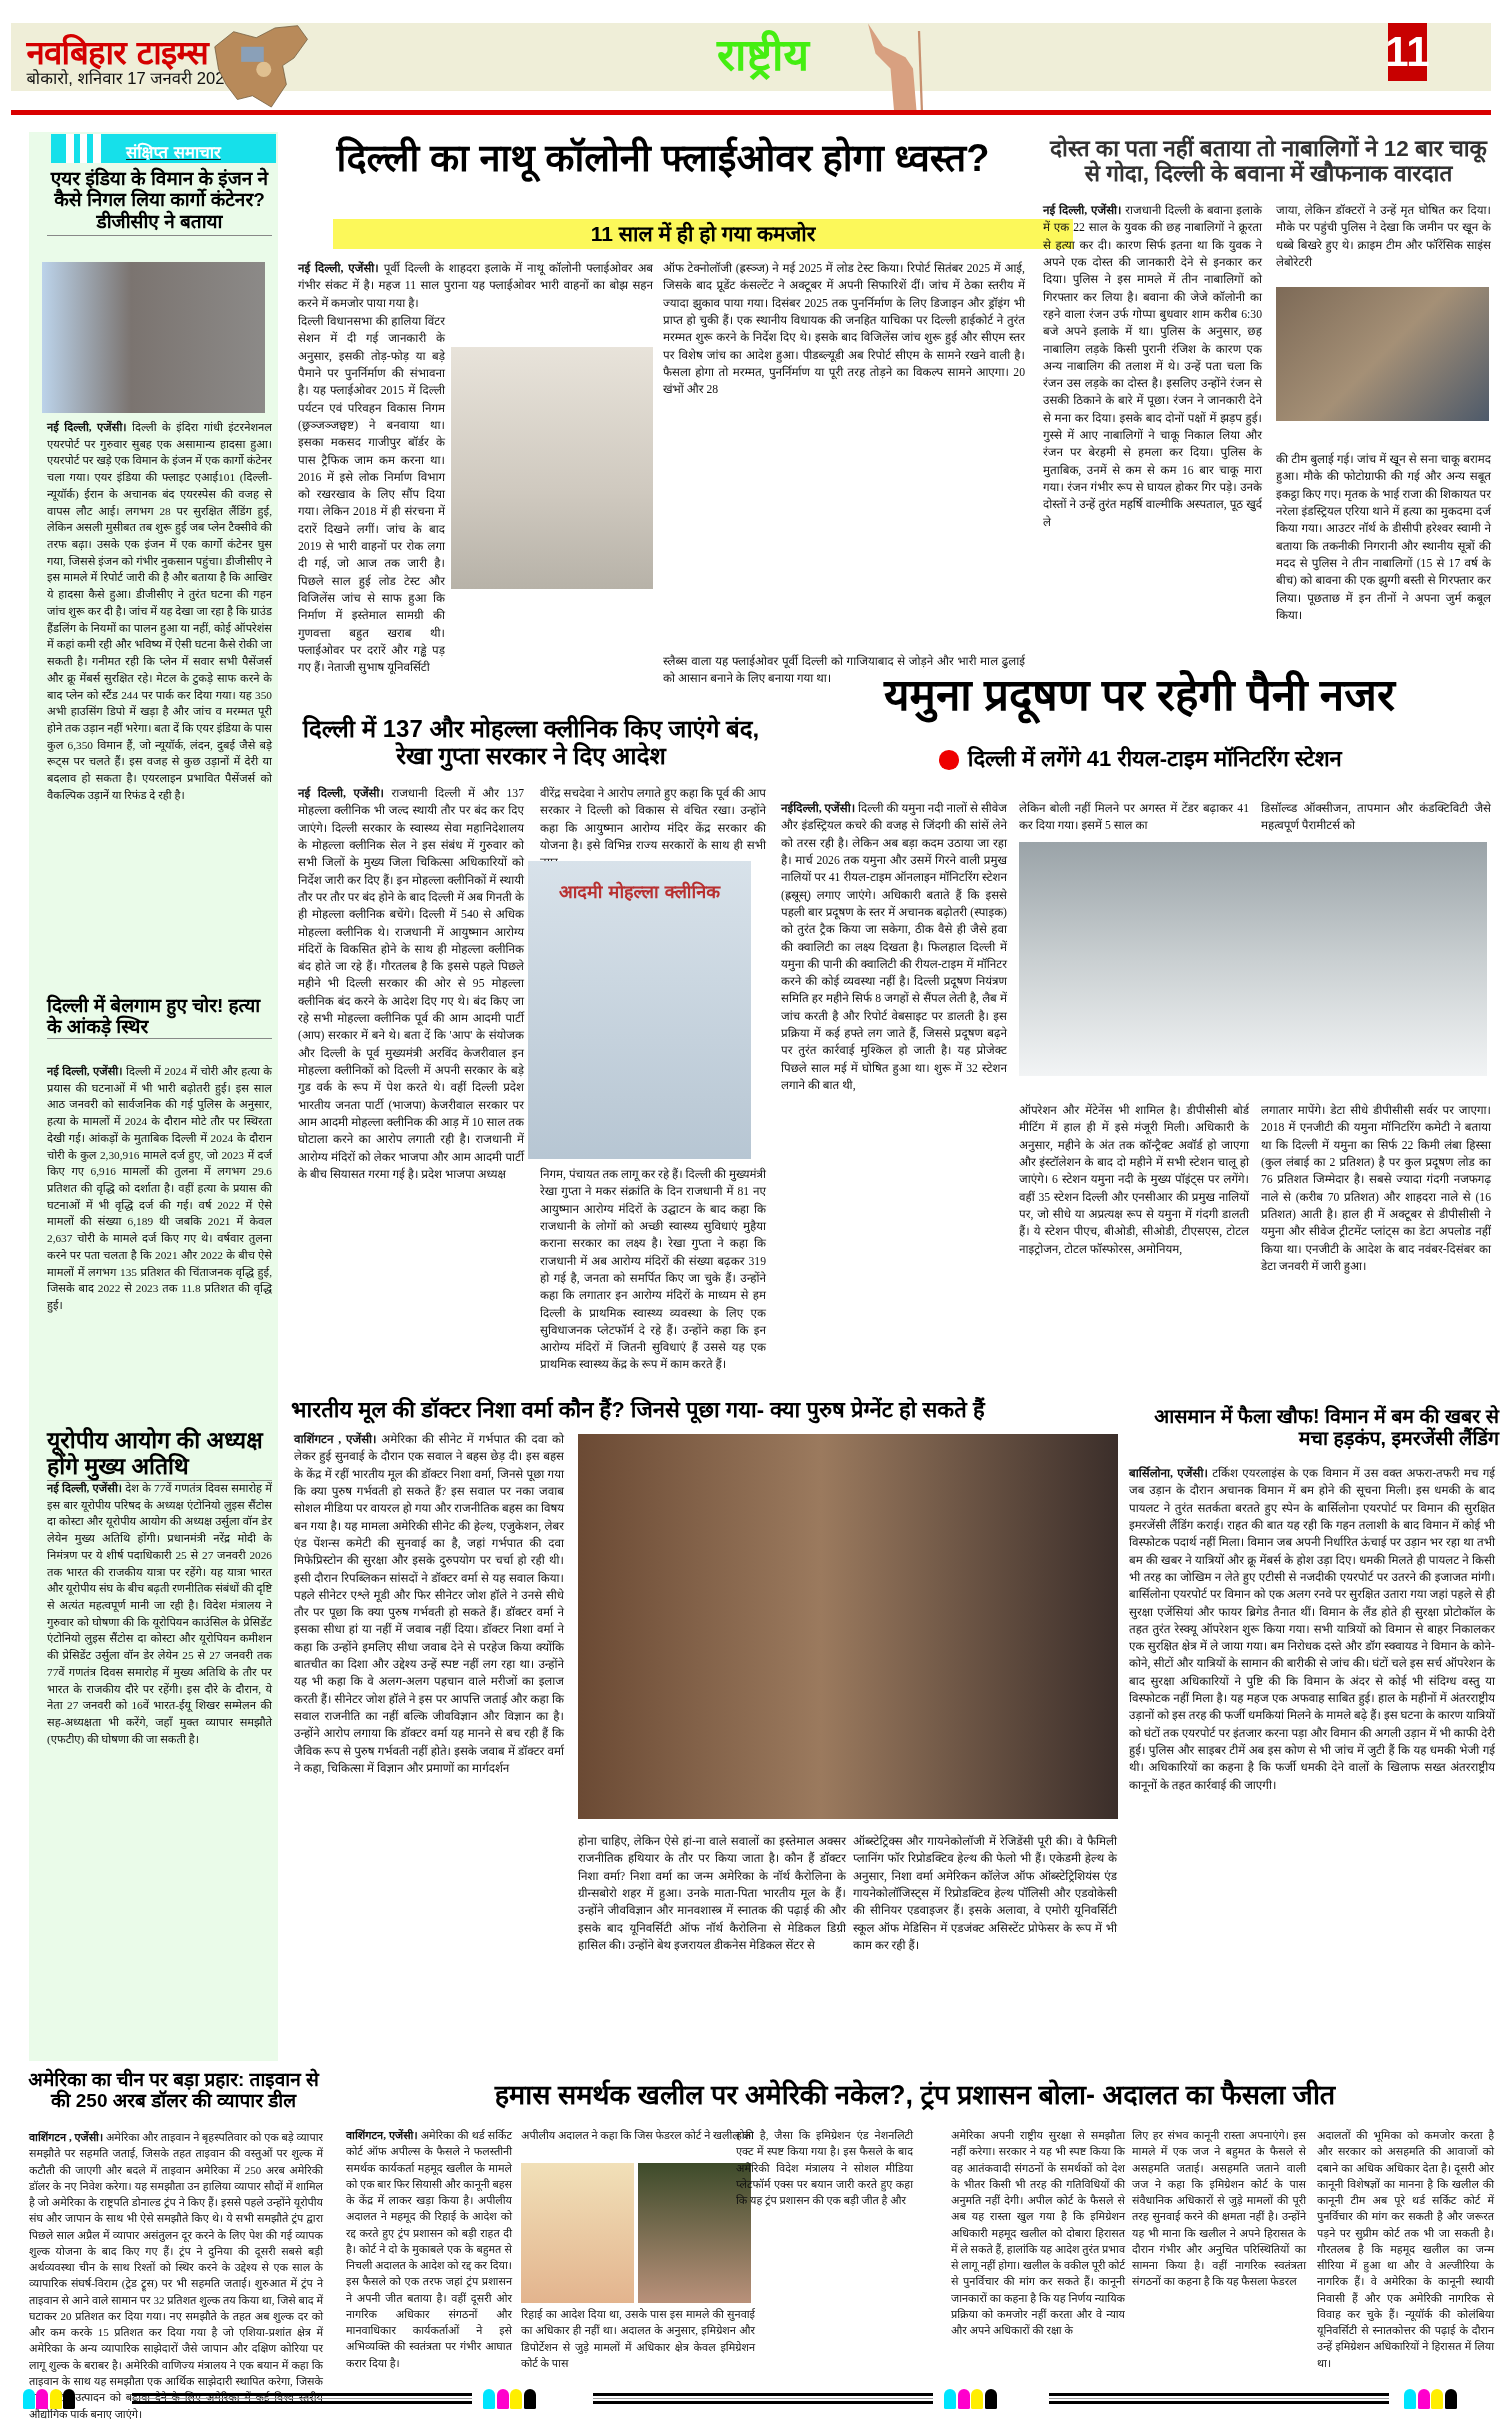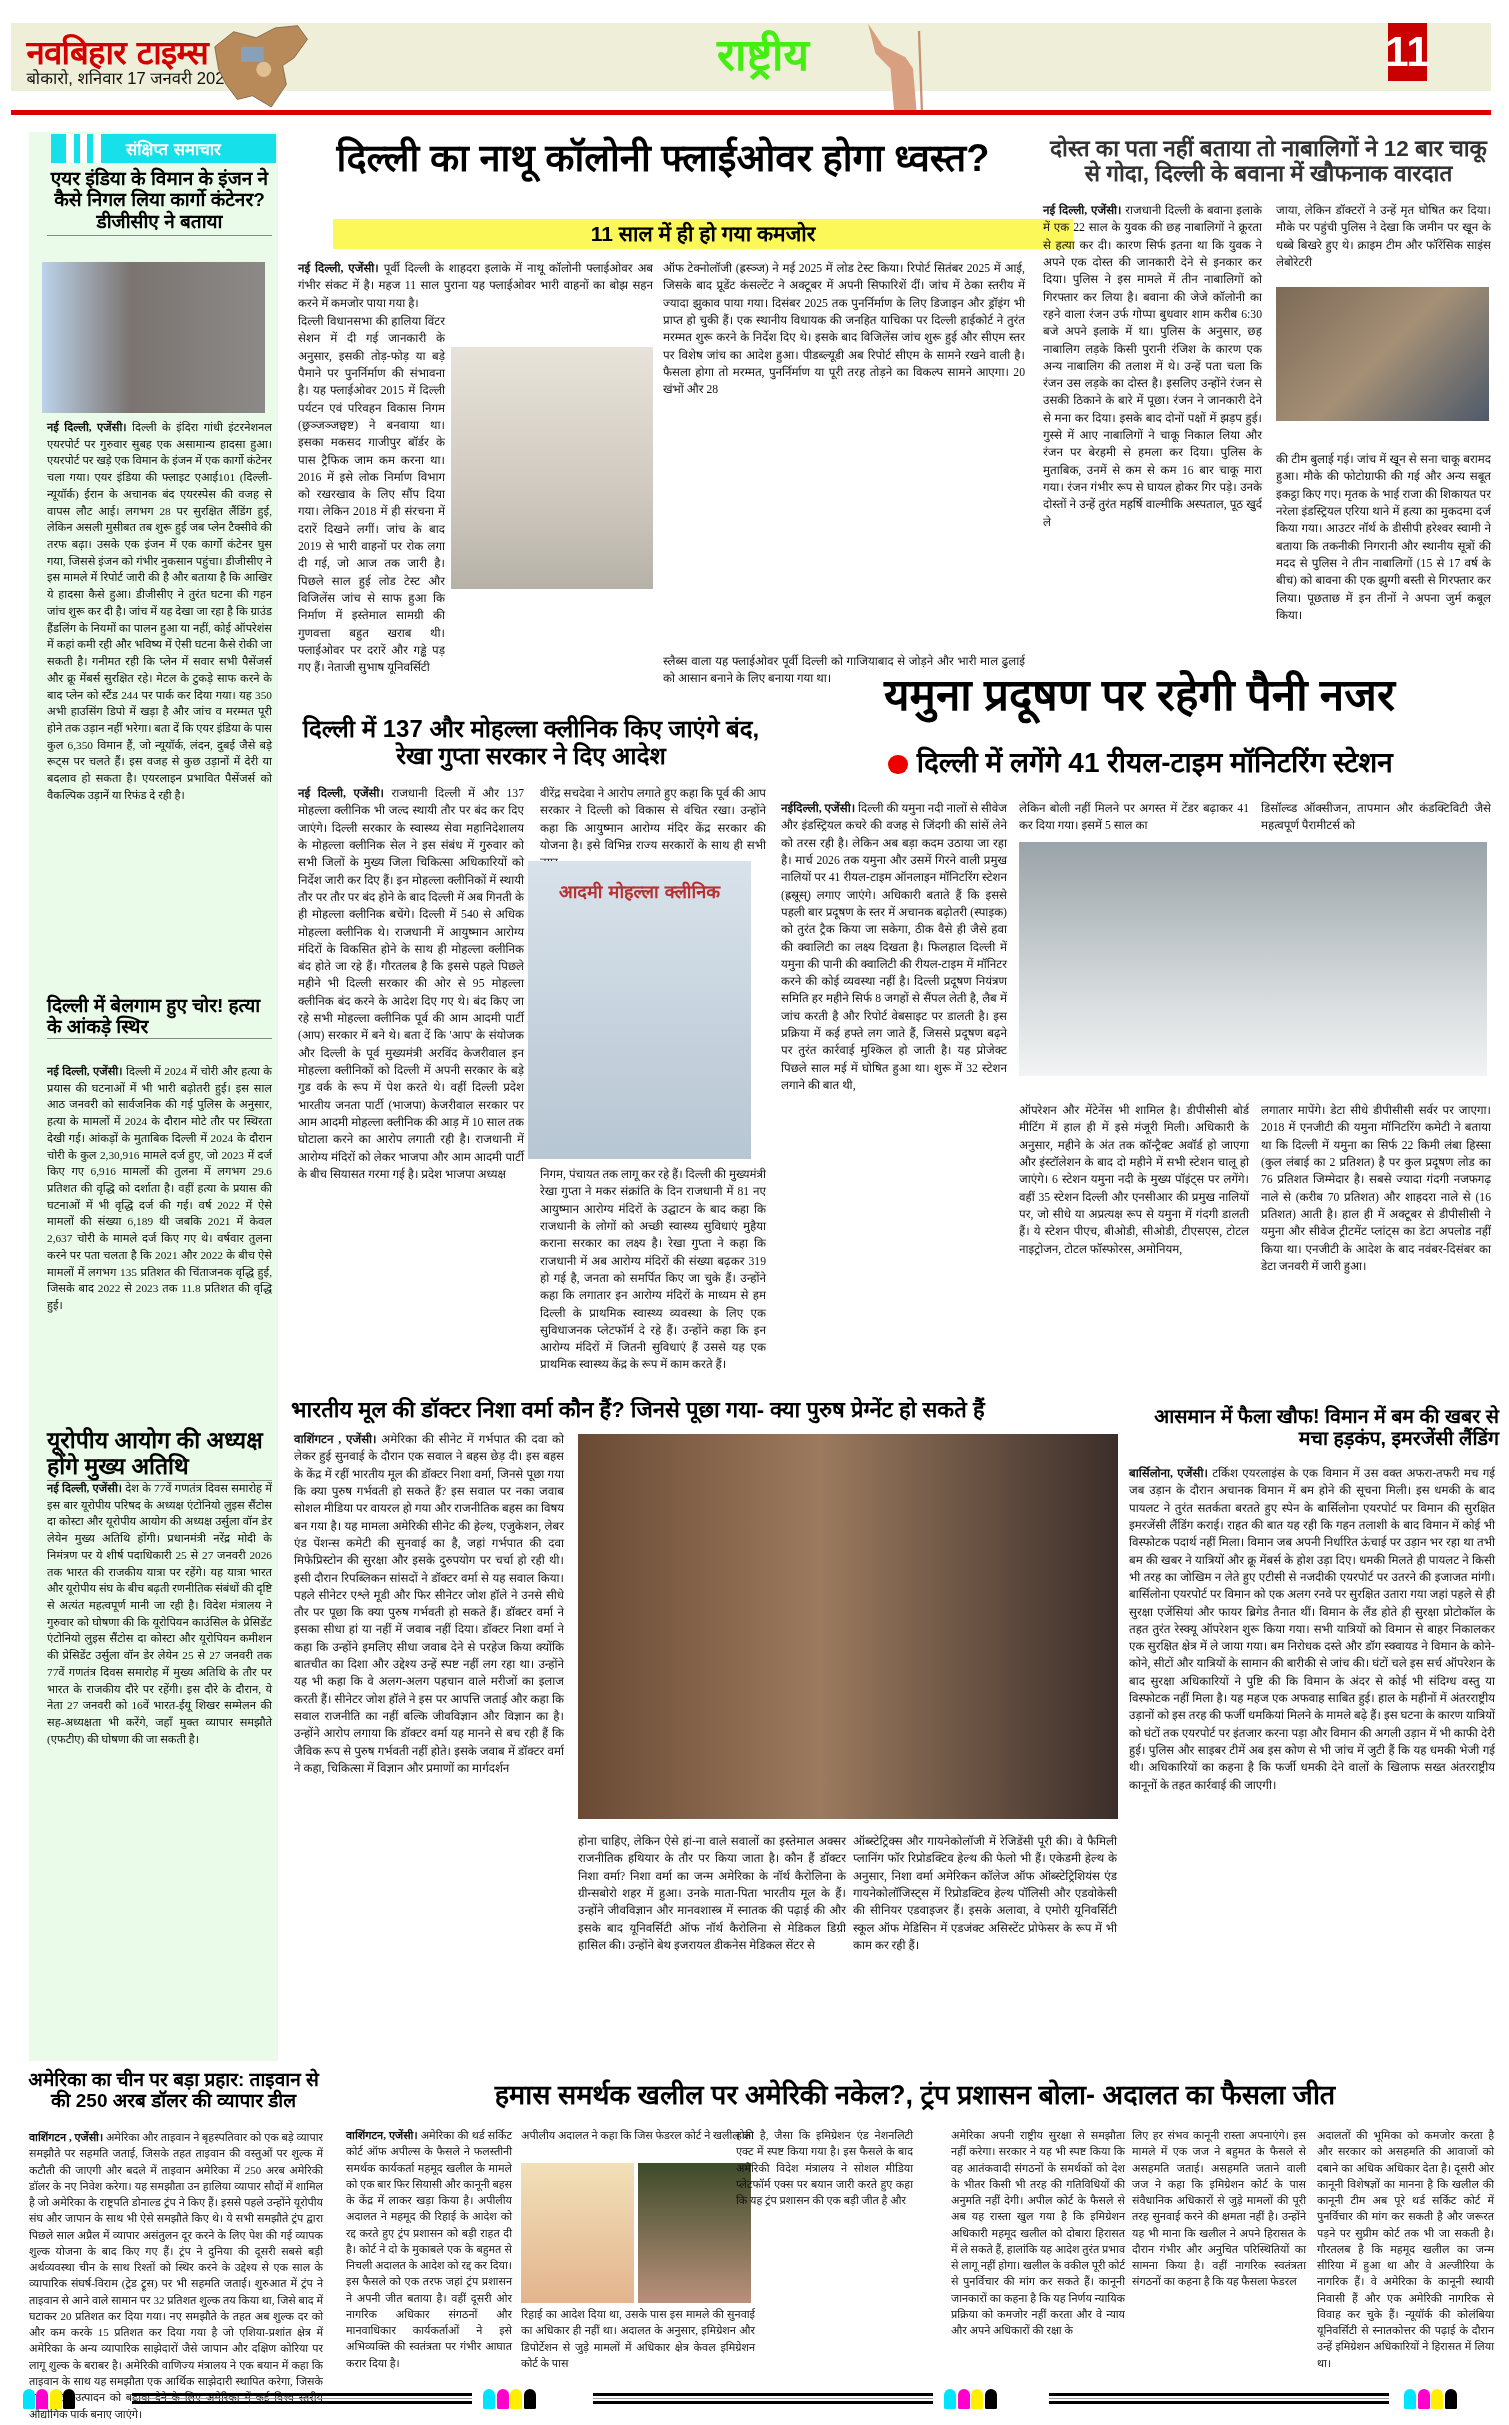--- a/index.html
+++ b/index.html
@@ -8,21 +8,21 @@
   .masthead { left: 11.3px; top: 22.6px; width: 1480px; height: 68px; background: #efeed8; }
   .brand { left: 26.4px; top: 29px; font-size: 33px; font-weight: bold; color: #d40000; font-family: "DejaVu Serif", serif; letter-spacing: -0.8px; }
   .dateline { left: 26.4px; top: 66px; font-size: 16.6px; color: #111; font-family: "Liberation Sans", sans-serif; }
   .section-title { left: 717px; top: 22.6px; font-size: 44px; font-weight: bold; color: #44ee11; font-family: "DejaVu Sans", sans-serif; }
   .pageno { left: 1086px; top: 22.6px; width: 39px; height: 58px; background: #c80000; color: #fff; font-size: 42px; font-weight: bold; display: flex; align-items: center; justify-content: center; font-family: "Liberation Sans", sans-serif; }
   .redrule { left: 11.3px; top: 110px; width: 1480px; height: 5.3px; background: #d90000; }
   .map-art { left: 211px; top: 24px; width: 98px; height: 87px; }
   .statue-art { left: 853px; top: 22.6px; width: 75px; height: 91px; }
 
   .lcol { left: 29px; top: 132px; width: 249px; height: 1929px; background: #eafbe9; }
-  .brief-tag { left: 51px; top: 134px; width: 225px; height: 29px; background: #16e0ea; display: flex; align-items: center; }
+  .brief-tag { left: 51px; top: 134px; width: 225px; height: 29px; background: #16e0ea; display: flex; align-items: flex-end; text-decoration: underline; }
   .brief-bars { display: flex; gap: 6px; margin-left: 15px; width: 45px; }
   .brief-bars span { width: 7.5px; height: 29px; background: #fff; display: block; }
   .brief-label { color: #fff; font-size: 16.6px; font-weight: bold; margin-left: 15px; }
 
   .hl { font-weight: bold; font-family: "Liberation Sans", sans-serif; color: #000; line-height: 1.12; }
   .body { font-family: "Liberation Serif", serif; font-size: 11.7px; line-height: 1.48; text-align: justify; color: #111; }
   .body b { font-weight: bold; }
   .under { border-bottom: 1.5px solid #888; }
   .ph-fog { background: linear-gradient(180deg, #e8e3da, #cfc9bf 60%, #b7b2a8); }
   .ph-crime { background: linear-gradient(135deg, #7d6a57, #a59076 50%, #4e5a6a); }
@@ -99,21 +99,21 @@
 
 <div class="abs hl" style="left:293px; top:716px; width:476px; font-size:24px; text-align:center;">दिल्ली में 137 और मोहल्ला क्लीनिक किए जाएंगे बंद, रेखा गुप्ता सरकार ने दिए आदेश</div>
 <div class="abs body" style="left:298px; top:785px; width:226px;"><b>नई दिल्ली, एजेंसी।</b> <span>राजधानी दिल्ली में और 137 मोहल्ला क्लीनिक भी जल्द स्थायी तौर पर बंद कर दिए जाएंगे। दिल्ली सरकार के स्वास्थ्य सेवा महानिदेशालय के मोहल्ला क्लीनिक सेल ने इस संबंध में गुरुवार को सभी जिलों के मुख्य जिला चिकित्सा अधिकारियों को निर्देश जारी कर दिए हैं। इन मोहल्ला क्लीनिकों में स्थायी तौर पर तौर पर बंद होने के बाद दिल्ली में अब गिनती के ही मोहल्ला क्लीनिक बचेंगे। दिल्ली में 540 से अधिक मोहल्ला क्लीनिक थे। राजधानी में आयुष्मान आरोग्य मंदिरों के विकसित होने के साथ ही मोहल्ला क्लीनिक बंद होते जा रहे हैं। गौरतलब है कि इससे पहले पिछले महीने भी दिल्ली सरकार की ओर से 95 मोहल्ला क्लीनिक बंद करने के आदेश दिए गए थे। बंद किए जा रहे सभी मोहल्ला क्लीनिक पूर्व की आम आदमी पार्टी (आप) सरकार में बने थे। बता दें कि 'आप' के संयोजक और दिल्ली के पूर्व मुख्यमंत्री अरविंद केजरीवाल इन मोहल्ला क्लीनिकों को दिल्ली में अपनी सरकार के बड़े गुड वर्क के रूप में पेश करते थे। वहीं दिल्ली प्रदेश भारतीय जनता पार्टी (भाजपा) केजरीवाल सरकार पर आम आदमी मोहल्ला क्लीनिक की आड़ में 10 साल तक घोटाला करने का आरोप लगाती रही है। राजधानी में आरोग्य मंदिरों को लेकर भाजपा और आम आदमी पार्टी के बीच सियासत गरमा गई है। प्रदेश भाजपा अध्यक्ष</span></div>
 <div class="abs body" style="left:540px; top:785px; width:226px;">वीरेंद्र सचदेवा ने आरोप लगाते हुए कहा कि पूर्व की आप सरकार ने दिल्ली को विकास से वंचित रखा। उन्होंने कहा कि आयुष्मान आरोग्य मंदिर केंद्र सरकार की योजना है। इसे विभिन्न राज्य सरकारों के साथ ही सभी नगर</div>
 <div class="abs ph-clinic" style="left:528px; top:861px; width:223px; height:298px;">
   <div style="position:absolute; top:18px; left:0; right:0; text-align:center; color:#b83030; font-weight:bold; font-size:18px;">आदमी मोहल्ला क्लीनिक</div>
 </div>
 <div class="abs body" style="left:540px; top:1166px; width:226px;">निगम, पंचायत तक लागू कर रहे हैं। दिल्ली की मुख्यमंत्री रेखा गुप्ता ने मकर संक्रांति के दिन राजधानी में 81 नए आयुष्मान आरोग्य मंदिरों के उद्घाटन के बाद कहा कि राजधानी के लोगों को अच्छी स्वास्थ्य सुविधाएं मुहैया कराना सरकार का लक्ष्य है। रेखा गुप्ता ने कहा कि राजधानी में अब आरोग्य मंदिरों की संख्या बढ़कर 319 हो गई है, जनता को समर्पित किए जा चुके हैं। उन्होंने कहा कि लगातार इन आरोग्य मंदिरों के माध्यम से हम दिल्ली के प्राथमिक स्वास्थ्य व्यवस्था के लिए एक सुविधाजनक प्लेटफॉर्म दे रहे हैं। उन्होंने कहा कि इन आरोग्य मंदिरों में जितनी सुविधाएं हैं उससे यह एक प्राथमिक स्वास्थ्य केंद्र के रूप में काम करते हैं।</div>
 
 <div class="abs hl" style="left:781px; top:670px; width:717px; font-size:44px; text-align:center;">यमुना प्रदूषण पर रहेगी पैनी नजर</div>
-<div class="abs hl" style="left:778px; top:747px; width:725px; font-size:28px; text-align:center;"><span class="reddot"></span><span>दिल्ली में लगेंगे 41 रीयल-टाइम मॉनिटरिंग स्टेशन</span></div>
+<div class="abs hl" style="left:778px; top:747px; width:725px; font-size:22px; text-align:center;"><span class="reddot"></span><span>दिल्ली में लगेंगे 41 रीयल-टाइम मॉनिटरिंग स्टेशन</span></div>
 <div class="abs body" style="left:781px; top:800px; width:226px;"><b>नईदिल्ली, एजेंसी।</b> <span>दिल्ली की यमुना नदी नालों से सीवेज और इंडस्ट्रियल कचरे की वजह से जिंदगी की सांसें लेने को तरस रही है। लेकिन अब बड़ा कदम उठाया जा रहा है। मार्च 2026 तक यमुना और उसमें गिरने वाली प्रमुख नालियों पर 41 रीयल-टाइम ऑनलाइन मॉनिटरिंग स्टेशन (ह्रस्रूस्) लगाए जाएंगे। अधिकारी बताते हैं कि इससे पहली बार प्रदूषण के स्तर में अचानक बढ़ोतरी (स्पाइक) को तुरंत ट्रैक किया जा सकेगा, ठीक वैसे ही जैसे हवा की क्वालिटी का लक्ष्य दिखता है। फिलहाल दिल्ली में यमुना की पानी की क्वालिटी की रीयल-टाइम में मॉनिटर करने की कोई व्यवस्था नहीं है। दिल्ली प्रदूषण नियंत्रण समिति हर महीने सिर्फ 8 जगहों से सैंपल लेती है, लैब में जांच करती है और रिपोर्ट वेबसाइट पर डालती है। इस प्रक्रिया में कई हफ्ते लग जाते हैं, जिससे प्रदूषण बढ़ने पर तुरंत कार्रवाई मुश्किल हो जाती है। यह प्रोजेक्ट पिछले साल मई में घोषित हुआ था। शुरू में 32 स्टेशन लगाने की बात थी,</span></div>
 <div class="abs body" style="left:1019px; top:800px; width:230px;">लेकिन बोली नहीं मिलने पर अगस्त में टेंडर बढ़ाकर 41 कर दिया गया। इसमें 5 साल का</div>
 <div class="abs body" style="left:1261px; top:800px; width:230px;">डिसॉल्व्ड ऑक्सीजन, तापमान और कंडक्टिविटी जैसे महत्वपूर्ण पैरामीटर्स को</div>
 <div class="abs ph-river" style="left:1019px; top:842px; width:468px; height:234px;"></div>
 <div class="abs body" style="left:1019px; top:1102px; width:230px;">ऑपरेशन और मेंटेनेंस भी शामिल है। डीपीसीसी बोर्ड मीटिंग में हाल ही में इसे मंजूरी मिली। अधिकारी के अनुसार, महीने के अंत तक कॉन्ट्रैक्ट अवॉर्ड हो जाएगा और इंस्टॉलेशन के बाद दो महीने में सभी स्टेशन चालू हो जाएंगे। 6 स्टेशन यमुना नदी के मुख्य पॉइंट्स पर लगेंगे। वहीं 35 स्टेशन दिल्ली और एनसीआर की प्रमुख नालियों पर, जो सीधे या अप्रत्यक्ष रूप से यमुना में गंदगी डालती हैं। ये स्टेशन पीएच, बीओडी, सीओडी, टीएसएस, टोटल नाइट्रोजन, टोटल फॉस्फोरस, अमोनियम,</div>
 <div class="abs body" style="left:1261px; top:1102px; width:230px;">लगातार मापेंगे। डेटा सीधे डीपीसीसी सर्वर पर जाएगा। 2018 में एनजीटी की यमुना मॉनिटरिंग कमेटी ने बताया था कि दिल्ली में यमुना का सिर्फ 22 किमी लंबा हिस्सा (कुल लंबाई का 2 प्रतिशत) है पर कुल प्रदूषण लोड का 76 प्रतिशत जिम्मेदार है। सबसे ज्यादा गंदगी नजफगढ़ नाले से (करीब 70 प्रतिशत) और शाहदरा नाले से (16 प्रतिशत) आती है। हाल ही में अक्टूबर से डीपीसीसी ने यमुना और सीवेज ट्रीटमेंट प्लांट्स का डेटा अपलोड नहीं किया था। एनजीटी के आदेश के बाद नवंबर-दिसंबर का डेटा जनवरी में जारी हुआ।</div>
 
 <div class="abs hl" style="left:291px; top:1398px; width:823px; font-size:22px;">भारतीय मूल की डॉक्टर निशा वर्मा कौन हैं? जिनसे पूछा गया- क्या पुरुष प्रेग्नेंट हो सकते हैं</div>
 <div class="abs body" style="left:294px; top:1431px; width:270px;"><b>वाशिंगटन , एजेंसी।</b> <span>अमेरिका की सीनेट में गर्भपात की दवा को लेकर हुई सुनवाई के दौरान एक सवाल ने बहस छेड़ दी। इस बहस के केंद्र में रहीं भारतीय मूल की डॉक्टर निशा वर्मा, जिनसे पूछा गया कि क्या पुरुष गर्भवती हो सकते हैं? इस सवाल पर नका जवाब सोशल मीडिया पर वायरल हो गया और राजनीतिक बहस का विषय बन गया है। यह मामला अमेरिकी सीनेट की हेल्थ, एजुकेशन, लेबर एंड पेंशन्स कमेटी की सुनवाई का है, जहां गर्भपात की दवा मिफेप्रिस्टोन की सुरक्षा और इसके दुरुपयोग पर चर्चा हो रही थी। इसी दौरान रिपब्लिकन सांसदों ने डॉक्टर वर्मा से यह सवाल किया। पहले सीनेटर एश्ले मूडी और फिर सीनेटर जोश हॉले ने उनसे सीधे तौर पर पूछा कि क्या पुरुष गर्भवती हो सकते हैं। डॉक्टर वर्मा ने इसका सीधा हां या नहीं में जवाब नहीं दिया। डॉक्टर निशा वर्मा ने कहा कि उन्होंने इमलिए सीधा जवाब देने से परहेज किया क्योंकि बातचीत का दिशा और उद्देश्य उन्हें स्पष्ट नहीं लग रहा था। उन्होंने यह भी कहा कि वे अलग-अलग पहचान वाले मरीजों का इलाज करती हैं। सीनेटर जोश हॉले ने इस पर आपत्ति जताई और कहा कि सवाल राजनीति का नहीं बल्कि जीवविज्ञान और विज्ञान का है। उन्होंने आरोप लगाया कि डॉक्टर वर्मा यह मानने से बच रही हैं कि जैविक रूप से पुरुष गर्भवती नहीं होते। इसके जवाब में डॉक्टर वर्मा ने कहा, चिकित्सा में विज्ञान और प्रमाणों का मार्गदर्शन</span></div>
 <div class="abs ph-senate" style="left:578px; top:1434px; width:540px; height:385px;"></div>

